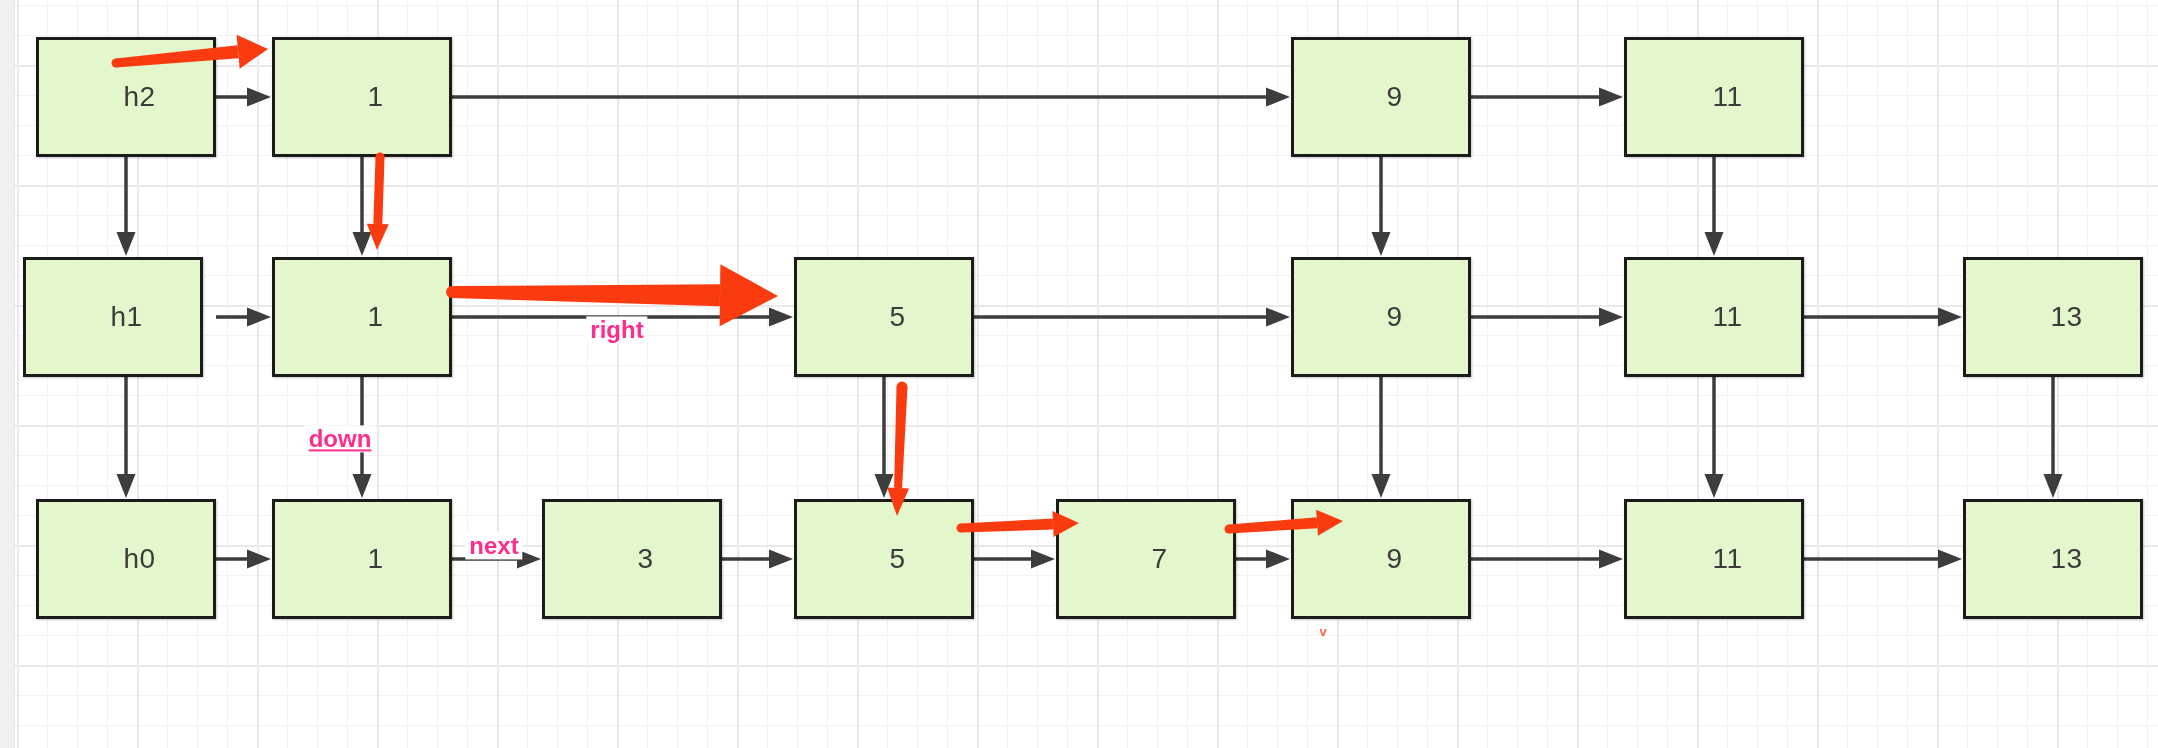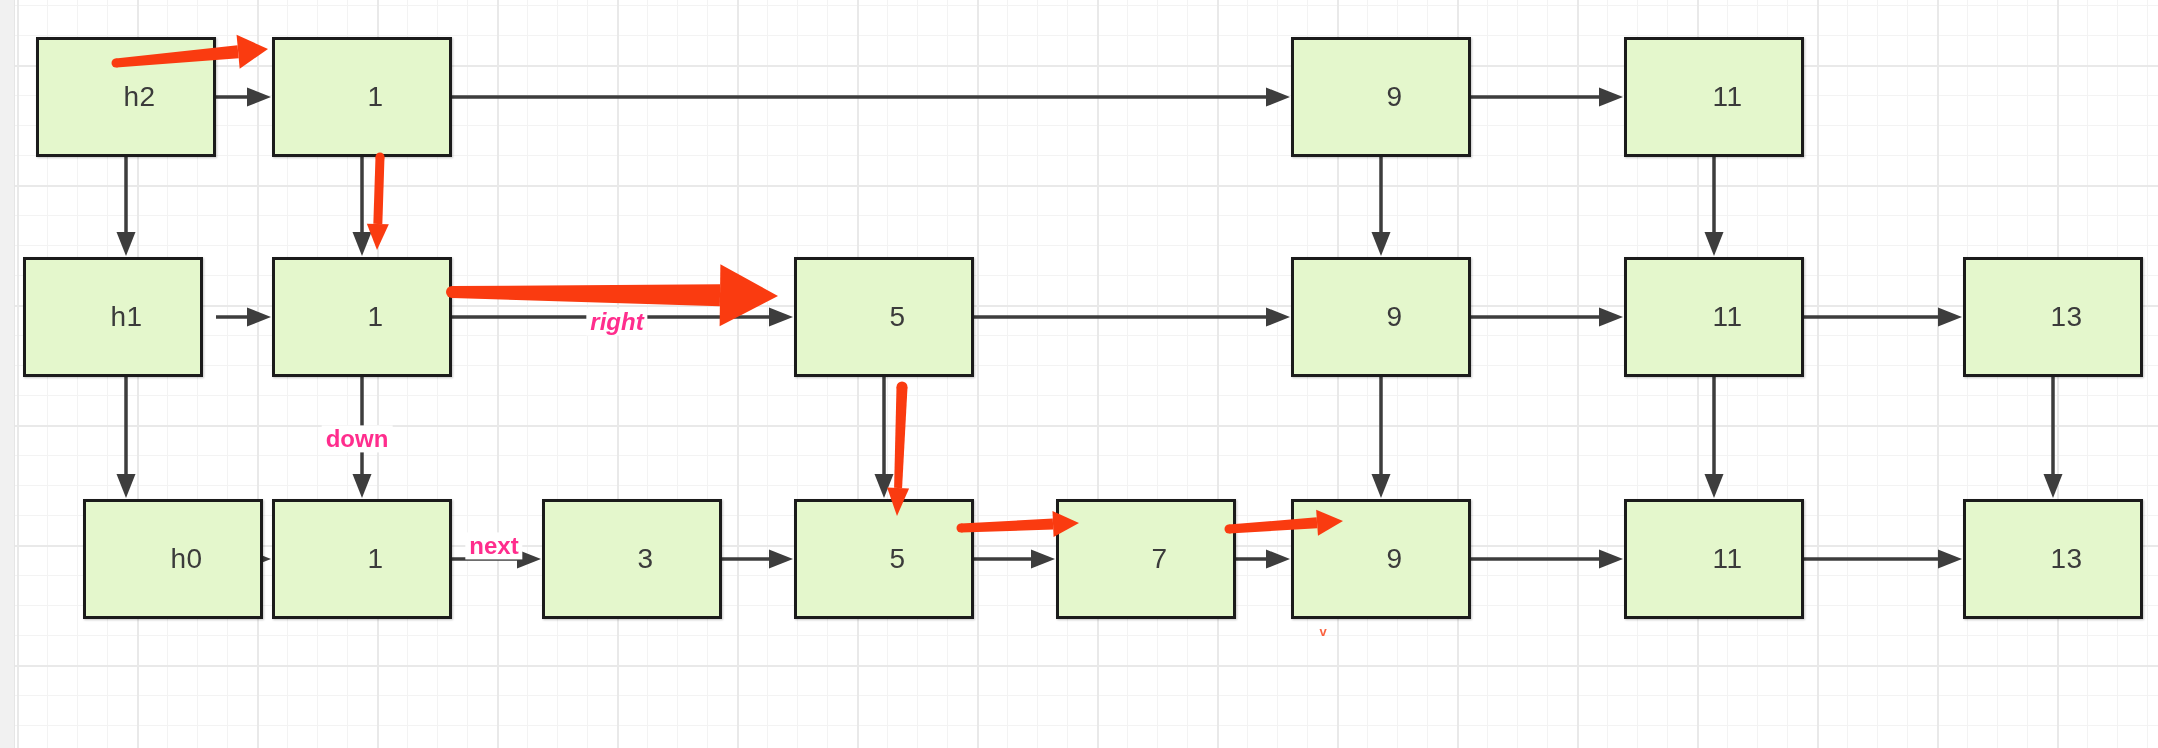--- a/index.html
+++ b/index.html
@@ -189,21 +189,21 @@
       </div>
       <div class="node" style="left: 1291px; top: 257px;">
         <span class="node-label">9</span>
       </div>
       <div class="node" style="left: 1624px; top: 257px;">
         <span class="node-label">11</span>
       </div>
       <div class="node" style="left: 1963px; top: 257px;">
         <span class="node-label">13</span>
       </div>
-      <div class="node" style="left: 36px; top: 499px; margin-left: 47px;">
+      <div class="node" style="left: 36px; top: 499px;">
         <span class="node-label">h0</span>
       </div>
       <div class="node" style="left: 272px; top: 499px;">
         <span class="node-label">1</span>
       </div>
       <div class="node" style="left: 542px; top: 499px;">
         <span class="node-label">3</span>
       </div>
       <div class="node" style="left: 794px; top: 499px;">
         <span class="node-label">5</span>
@@ -215,22 +215,22 @@
         <span class="node-label">9</span>
       </div>
       <div class="node" style="left: 1624px; top: 499px;">
         <span class="node-label">11</span>
       </div>
       <div class="node" style="left: 1963px; top: 499px;">
         <span class="node-label">13</span>
       </div>
     </div>
   <div id="labels">
-      <div class="edge-label" style="left: 617px; top: 322px; font-style: italic;">right</div>
-      <div class="edge-label" style="left: 357px; top: 439px;">down</div>
+      <div class="edge-label" style="left: 617px; top: 330px;">right</div>
+      <div class="edge-label" style="left: 340px; top: 439px; text-decoration: underline;">down</div>
       <div class="edge-label" style="left: 494px; top: 546px;">next</div>
       <div class="red-mark" style="left: 1323px; top: 631px;">v</div>
     </div>
   <svg class="layer" id="annotations" width="2158" height="748" viewBox="0 0 2158 748">
       <g>
         <polygon points="116.41272672271066,67.48103298943006 238.7226075588261,58.224114691692286 237.53028591543972,45.27890827778322 115.58727327728934,58.51896701056994" fill="#fa3b10"></polygon>
         <polygon points="268,49 239.6856365784843,68.67985833369576 236.56725689578153,34.82316463577975" fill="#fa3b10"></polygon>
         <circle cx="116" cy="63" r="4.5" fill="#fa3b10"></circle>
       </g>
       <g>

